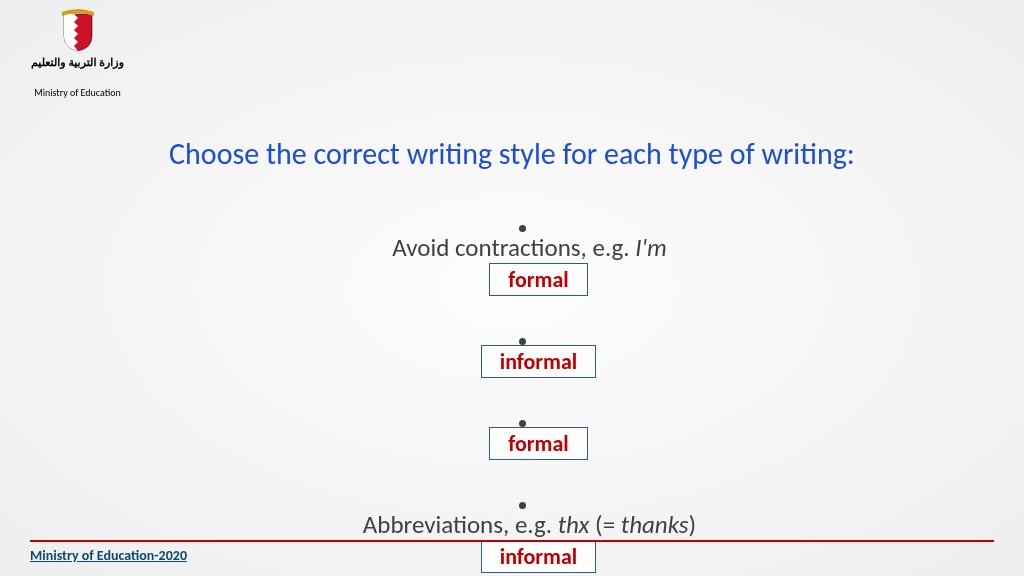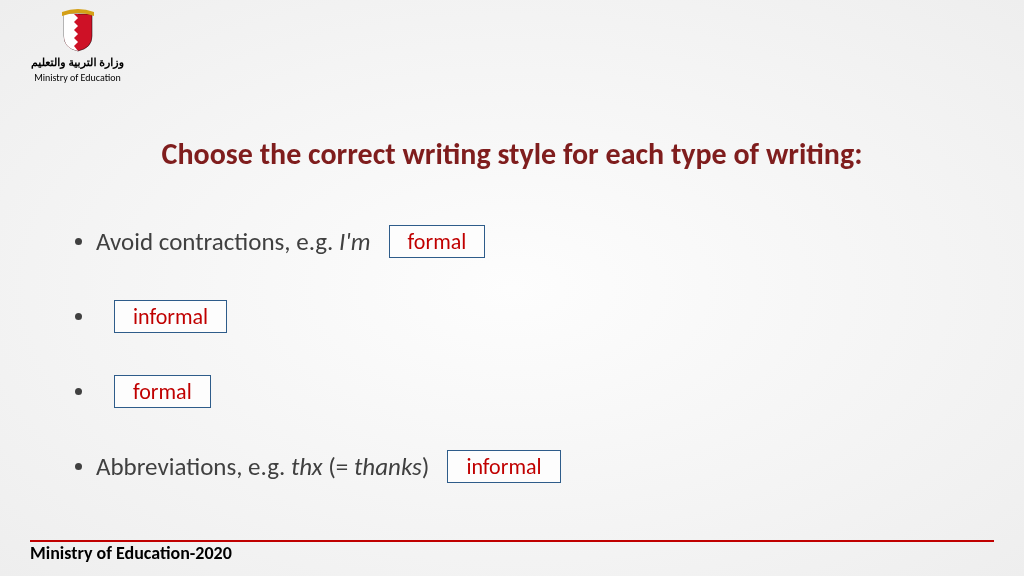--- a/index.html
+++ b/index.html
@@ -29,80 +29,82 @@
     .arabic-script {
       font-family: "Traditional Arabic", "Arabic Typesetting", serif;
       font-size: 11px;
       line-height: 1.1;
       direction: rtl;
       font-weight: bold;
       letter-spacing: -0.5px;
     }
     .ministry-en {
       font-size: 10px;
-      margin-top: 3px;
+      margin-top: 18px;
     }
     .title {
       position: absolute;
       top: 135px;
       left: 0;
       right: 0;
       text-align: center;
-      color: #7f1d1d;
+      color: #1d4ed8;
       font-size: 30px;
-      font-weight: 700;
+      font-weight: 400;
       line-height: 1.25;
     }
     .bullets {
       position: absolute;
       top: 225px;
       left: 75px;
       right: 40px;
     }
     .bullet-row {
       display: flex;
       align-items: center;
       margin-bottom: 42px;
       font-size: 25px;
       color: #404040;
+      flex-direction: column;
     }
     .bullet-dot {
       width: 7px;
       height: 7px;
       background: #404040;
       border-radius: 50%;
       margin-right: 14px;
       flex-shrink: 0;
     }
     .bullet-text { white-space: nowrap; }
     .italic { font-style: italic; }
     .answer-box {
       border: 1.5px solid #2e5c8a;
       padding: 2px 18px;
       color: #c00000;
-      font-weight: normal;
+      font-weight: bold;
       font-size: 22px;
       margin-left: 18px;
       background: #fdfdfd;
     }
     .footer-line {
       position: absolute;
       bottom: 34px;
       left: 30px;
       right: 30px;
       height: 2px;
       background: #c00000;
     }
     .footer-text {
       position: absolute;
       bottom: 12px;
       left: 30px;
-      font-size: 18px;
+      font-size: 14px;
       font-weight: bold;
-      color: #000000;
+      color: #0c4a6e;
+      text-decoration: underline;
     }
   </style>
 </head>
 <body>
 
 <div class="logo-area">
   <div class="emblem">
     <svg viewBox="0 0 36 44">
       <path d="M4 6 L4 28 Q4 40 18 43 Q32 40 32 28 L32 6 Z" fill="#ce1126" stroke="#000" stroke-width="0.5"></path>
       <path d="M4 6 L4 28 Q4 40 18 43 L18 6 Z" fill="#fff"></path>

